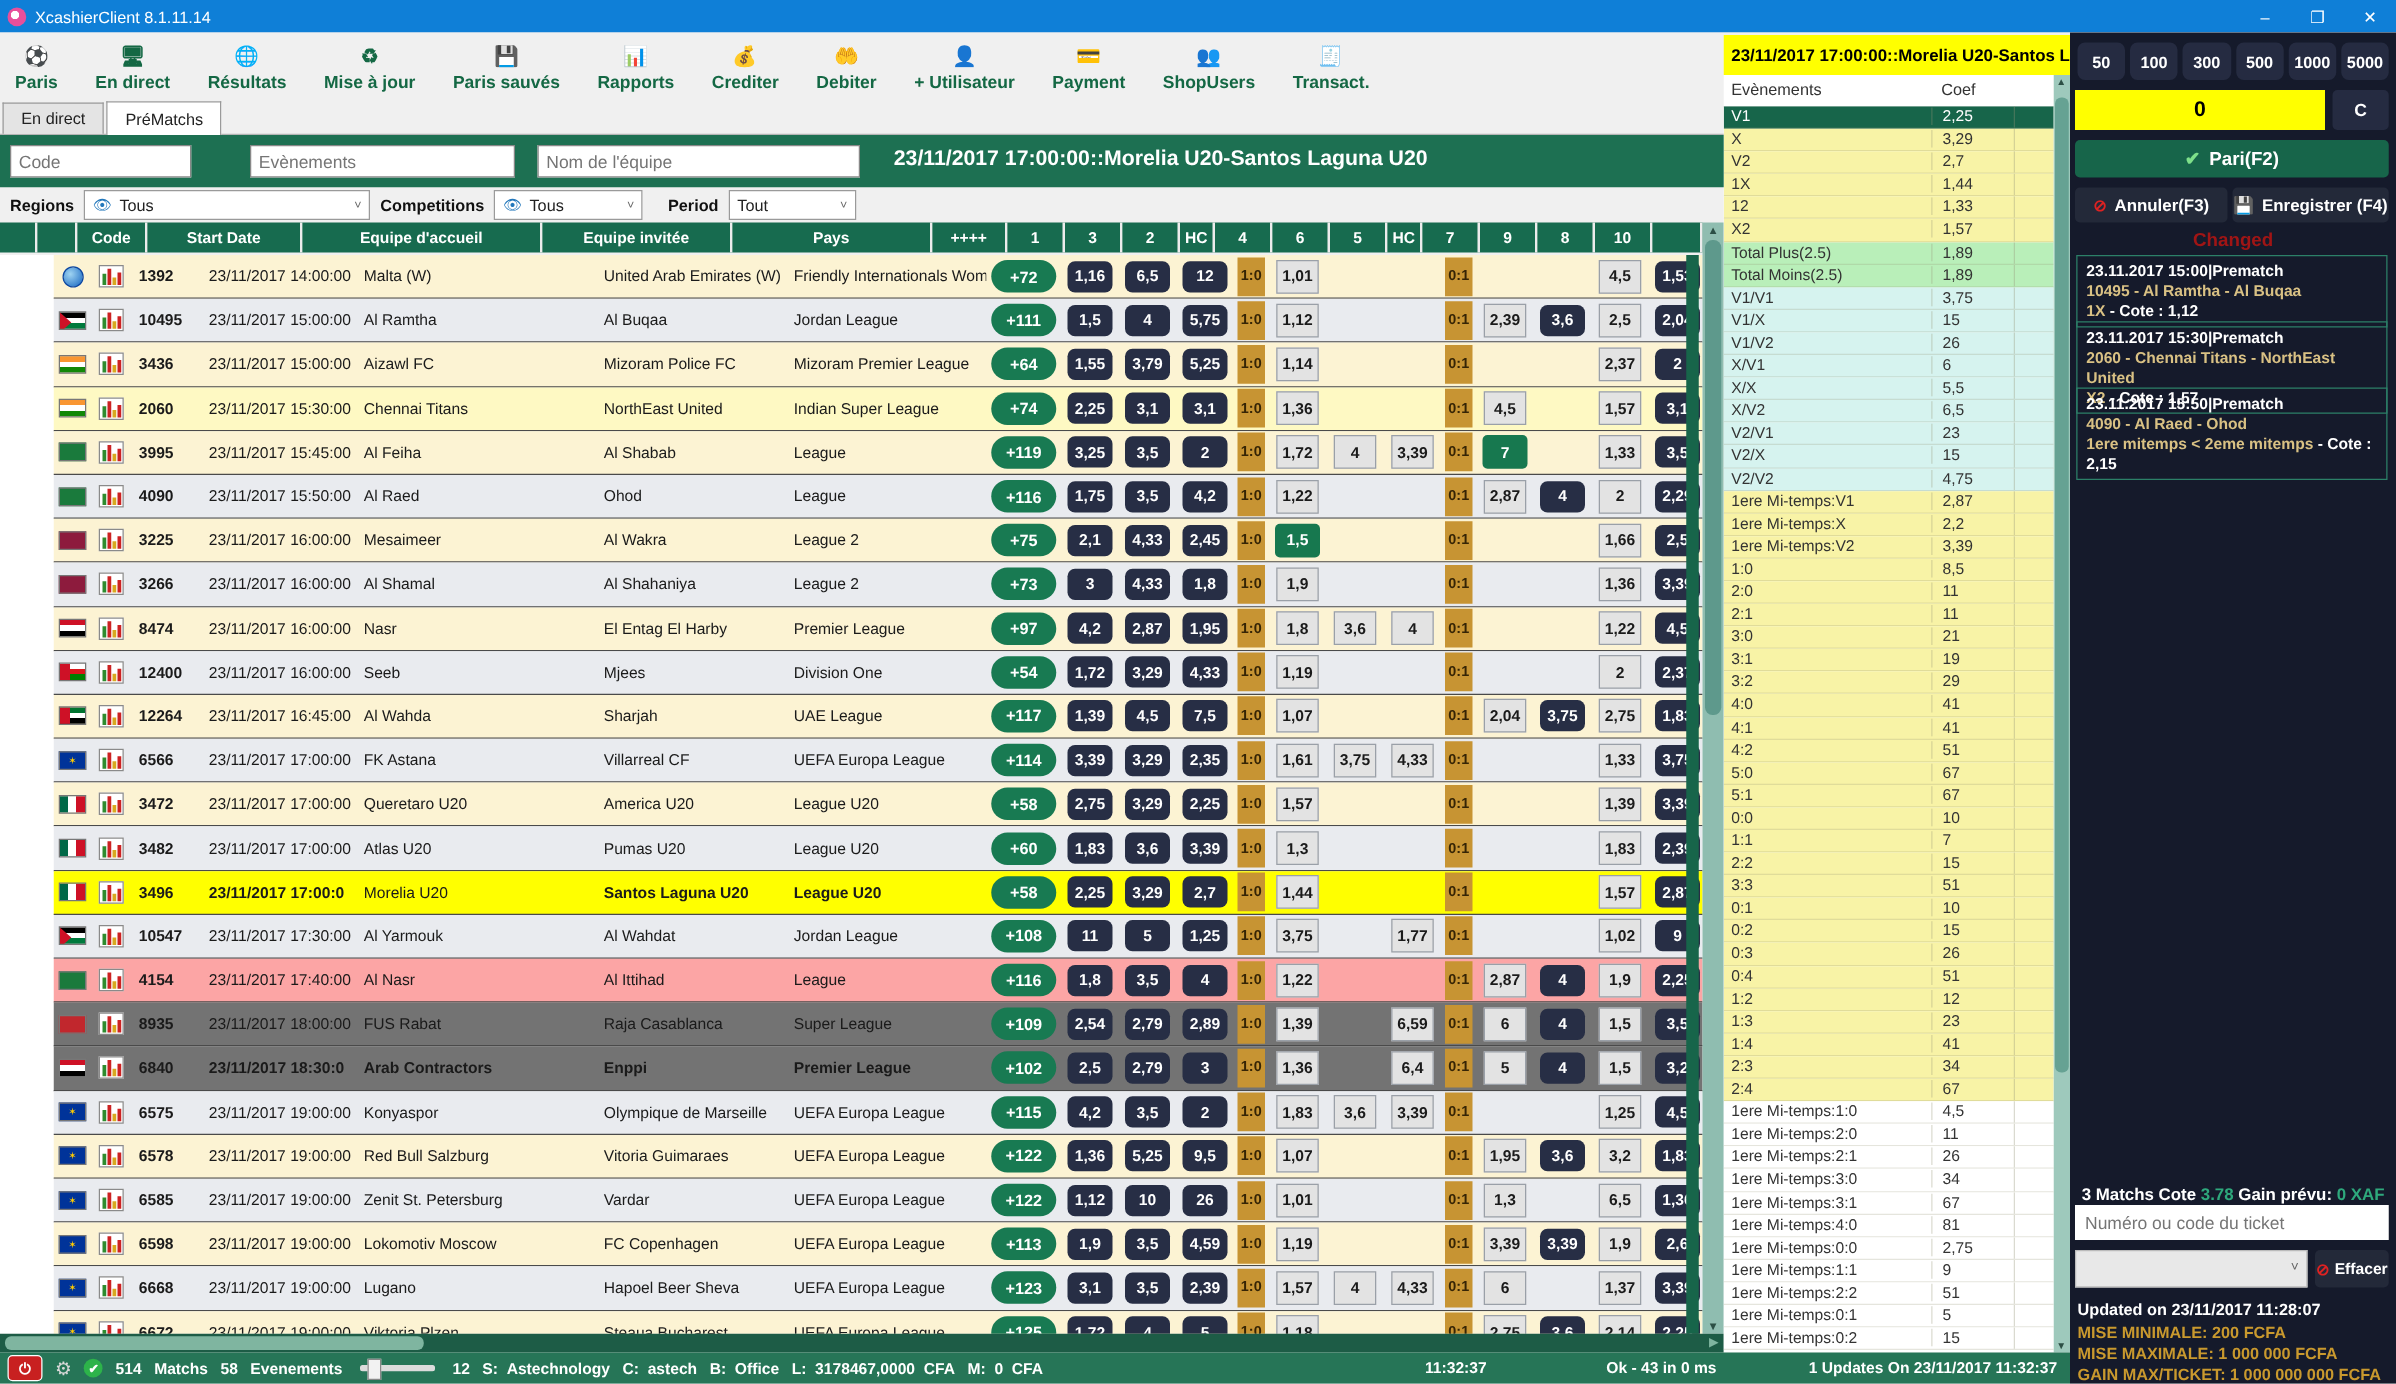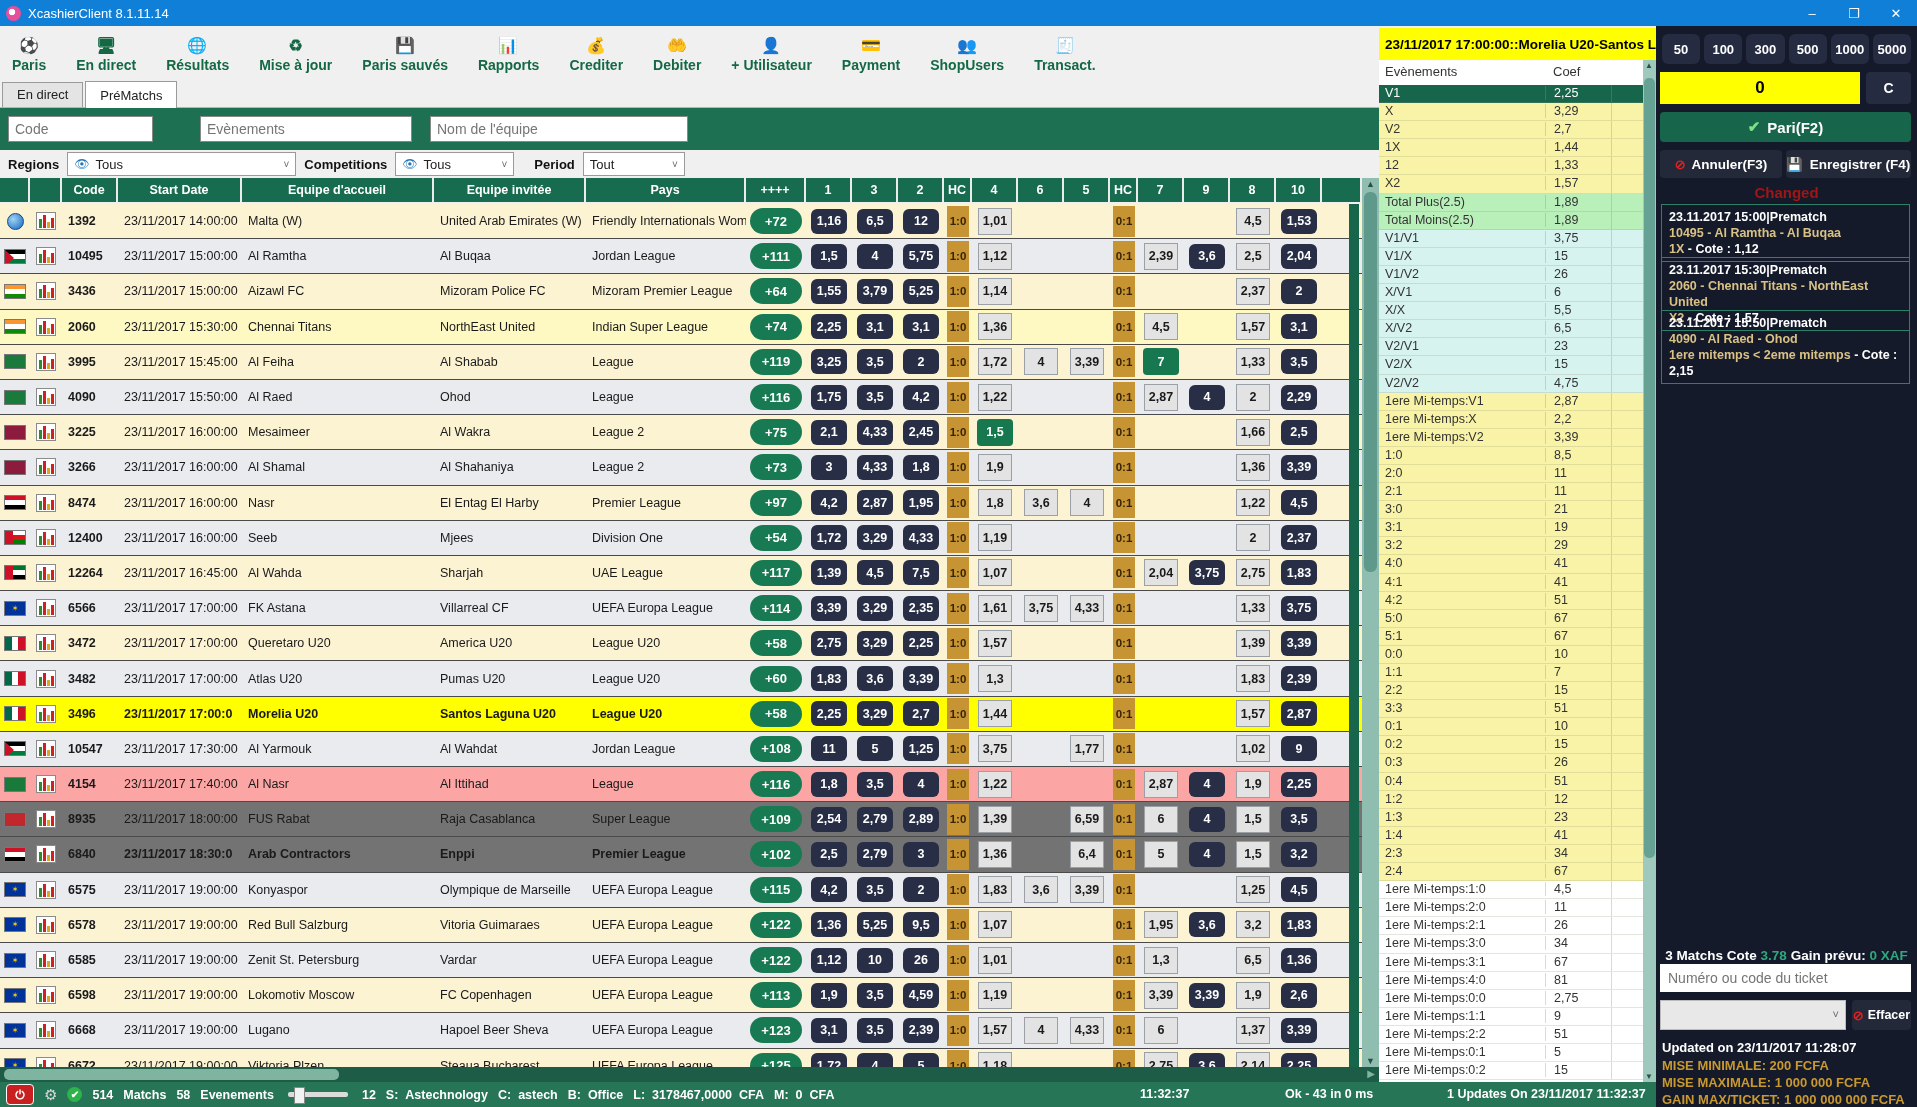--- a/index.html
+++ b/index.html
@@ -33,21 +33,21 @@
   .filterrow{left:0;top:150px;width:1380px;height:28px;background:#f0f0f0;display:flex;align-items:center;font-size:13px;}
   .flabel{font-weight:bold;color:#111;margin:0 8px;}
   .fselect{background:#fff;border:1px solid #9a9a9a;height:22px;display:flex;align-items:center;padding:0 6px;gap:6px;font-size:13px;color:#222;}
   .fselect .chev{margin-left:auto;color:#666;font-size:10px;}
   .eye{color:#2277bb;font-size:12px;}
 
   
   .grid-head{left:0;top:178px;width:1362px;height:26px;background:#f0f0f0;}
   .ghcell{position:absolute;top:0;height:24px;background:#176b4f;color:#fff;font-weight:bold;font-size:12.5px;display:flex;align-items:center;justify-content:center;border-right:2px solid #ececec;box-sizing:border-box;}
   .grid-rows{left:0;top:204px;width:1362px;height:863px;overflow:hidden;background:#fff;}
-  .grow{position:relative;width:1362px;height:35.2px;border-bottom:1px solid #4a4a4a;box-sizing:border-box;}
+  .grow{position:relative;width:1362px;height:35.2px;border-bottom:1px solid #4a4a4a;box-sizing:border-box;margin-left:43px;}
   .gcell{position:absolute;top:0;height:100%;display:flex;align-items:center;box-sizing:border-box;font-size:12.5px;color:#1a1a1a;overflow:hidden;white-space:nowrap;}
   .gcell.center{justify-content:center;}
   .odd-dark{min-width:36px;height:25px;background:#272e45;border-radius:6px;color:#fff;font-weight:bold;font-size:12.5px;display:flex;align-items:center;justify-content:center;padding:0 3px;box-sizing:border-box;}
   .odd-light{min-width:34px;height:27px;background:#e3e3e3;border:1px solid #9aa0a8;color:#1a1a1a;font-weight:bold;font-size:12.5px;display:flex;align-items:center;justify-content:center;padding:0 2px;box-sizing:border-box;}
   .odd-green{min-width:36px;height:27px;background:#17784f;border-radius:4px;color:#fff;font-weight:bold;font-size:12.5px;display:flex;align-items:center;justify-content:center;}
   .odd-hc{width:22px;height:31px;background:#c79433;color:#352405;font-weight:bold;font-size:11.5px;display:flex;align-items:center;justify-content:center;}
   .plus-badge{width:52px;height:26px;background:#187a52;border-radius:13px;color:#fff;font-weight:bold;font-size:13px;display:flex;align-items:center;justify-content:center;}
   .flag{width:22px;height:15px;border:1px solid #777;box-sizing:border-box;position:relative;overflow:hidden;}
   .flag.globe{width:17px;height:17px;border-radius:50%;background:radial-gradient(circle at 35% 35%,#9fd4f2,#1565c0);border:1px solid #0d47a1;}
   .flag.jo{background:linear-gradient(#000 33%,#fff 33% 66%,#007a3d 66%);}
@@ -186,20 +186,21 @@
 
 <div class="abs tabrow">
   <span class="tab">En direct</span>
   <span class="tab active">PréMatchs</span>
 </div>
 
 <div class="abs searchrow">
   <input style="left: 8px; width: 145px;" placeholder="Code">
   <input style="left: 200px; width: 212px;" placeholder="Evènements">
   <input style="left: 430px; width: 258px;" placeholder="Nom de l'équipe">
+  <span class="match-title">23/11/2017 17:00:00::Morelia U20-Santos Laguna U20</span>
 </div>
 
 <div class="abs filterrow">
   <span class="flabel">Regions</span>
   <div class="fselect" style="width:215px;">
     <span class="eye">👁</span>
     <span>Tous</span>
     <span class="chev">˅</span>
   </div>
   <span class="flabel">Competitions</span>
@@ -960,21 +961,21 @@
       <div class="gcell center" style="left: 30px; width: 32px;">
         <div class="chart-ico">
           <i style="background: rgb(46, 139, 46); height: 9px;"></i>
           <i style="background: rgb(204, 34, 34); height: 13px;"></i>
           <i style="background: rgb(216, 168, 32); height: 6px;"></i>
           <i style="background: rgb(204, 34, 34); height: 10px;"></i>
         </div>
       </div>
       <div class="gcell" style="left: 62px; width: 56px; padding-left: 6px; font-weight: bold;">3496</div>
       <div class="gcell" style="left: 118px; width: 124px; padding-left: 6px; font-weight: bold;">23/11/2017 17:00:0</div>
-      <div class="gcell" style="left: 242px; width: 192px; padding-left: 6px; font-weight: bold;">Morelia U20</div>
+      <div class="gcell" style="left: 242px; width: 192px; padding-left: 6px; font-weight: normal;">Morelia U20</div>
       <div class="gcell" style="left: 434px; width: 152px; padding-left: 6px; font-weight: bold;">Santos Laguna U20</div>
       <div class="gcell" style="left: 586px; width: 160px; padding-left: 6px; font-weight: bold;">League U20</div>
       <div class="gcell center" style="left: 746px; width: 60px;">
         <div class="plus-badge">+58</div>
       </div>
       <div class="gcell center" style="left: 806px; width: 46px;">
         <div class="odd-dark">2,25</div>
       </div>
       <div class="gcell center" style="left: 852px; width: 46px;">
         <div class="odd-dark">3,29</div>

